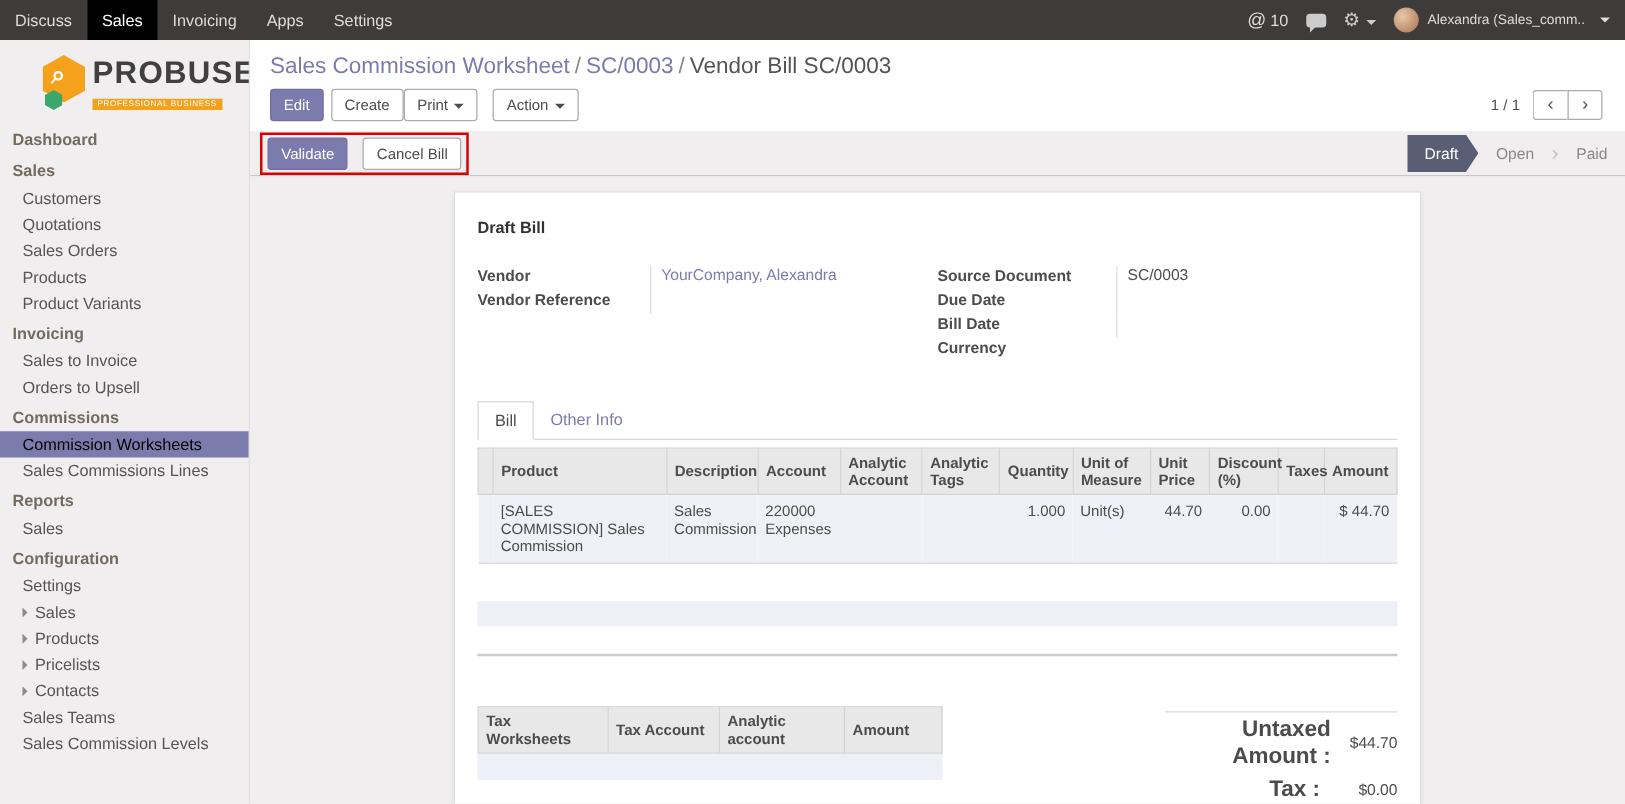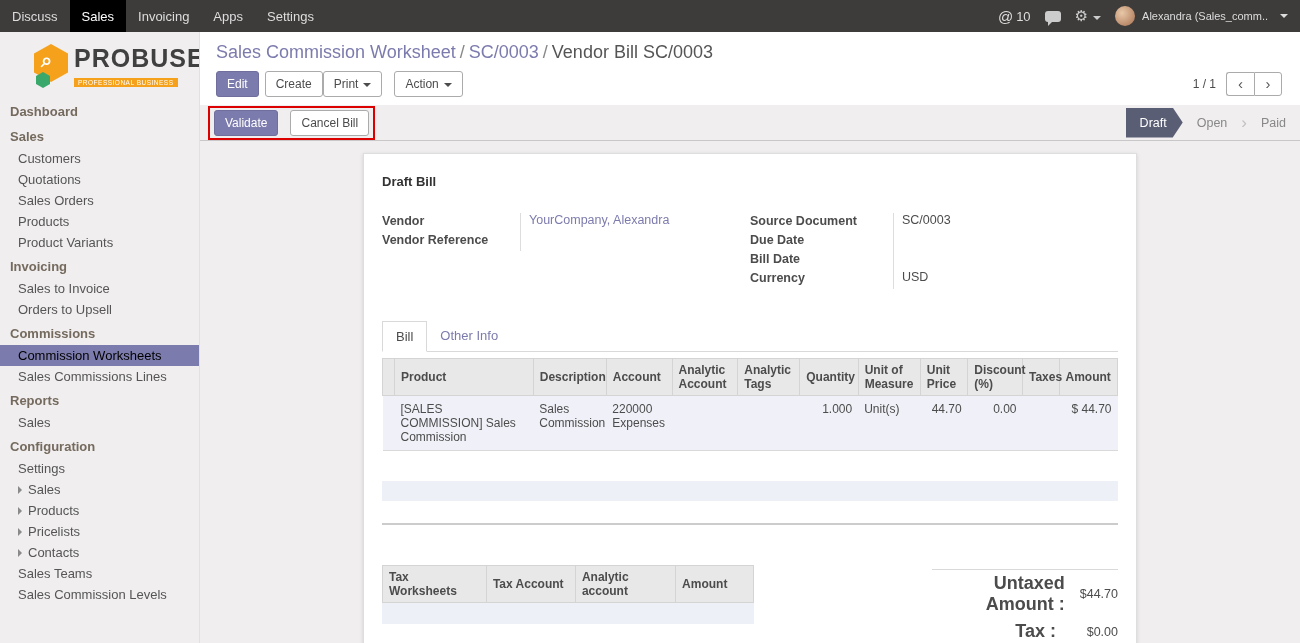--- a/index.html
+++ b/index.html
@@ -232,21 +232,20 @@
             <div class="frow">
               <span class="flabel wide">Due Date</span>
               <span class="fval"></span>
             </div>
             <div class="frow">
               <span class="flabel wide">Bill Date</span>
               <span class="fval"></span>
             </div>
             <div class="frow">
               <span class="flabel wide">Currency</span>
-              <span class="fval">USD</span>
             </div>
           </div>
         </div>
 
         <div class="tabs">
           <span class="tab active">Bill</span>
           <span class="tab inactive">Other Info</span>
         </div>
 
         <table class="lines">

